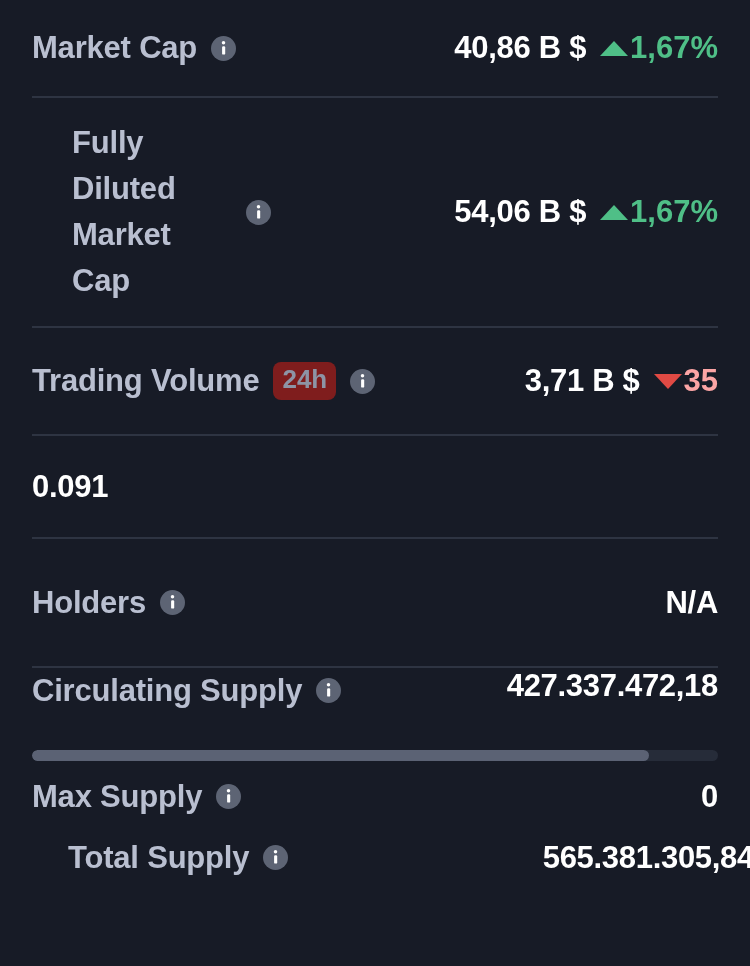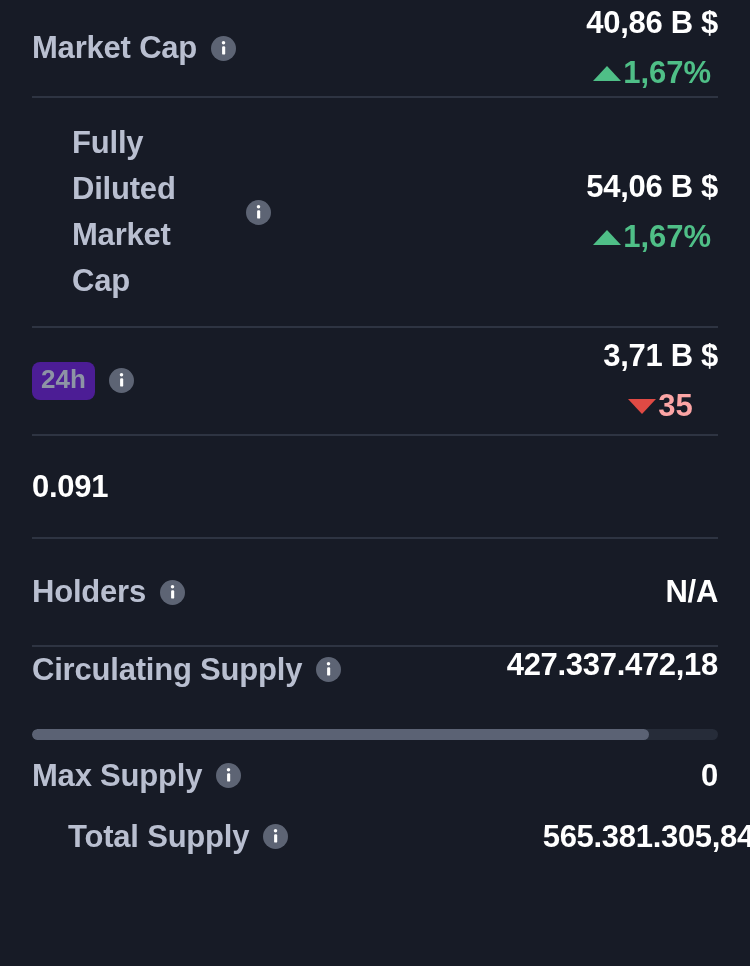--- a/index.html
+++ b/index.html
@@ -55,21 +55,20 @@
     max-width: 160px;
     margin-left: 40px;
   }
 
   .value-group {
     display: flex;
     align-items: center;
     gap: 14px;
     white-space: nowrap;
     flex-shrink: 0;
-    flex-direction: column;
   }
 
   .stat-value {
     color: #ffffff;
     font-size: 31px;
     font-weight: bold;
     letter-spacing: -0.3px;
     white-space: nowrap;
   }
 
@@ -81,21 +80,21 @@
     background: #5d6474;
     display: inline-flex;
     align-items: center;
     justify-content: center;
     flex-shrink: 0;
   }
   .info-icon svg { display: block; }
 
   
   .time-badge {
-    background: #4c1d95;
+    background: #7f1d1d;
     color: #8d94a5;
     font-size: 26px;
     font-weight: bold;
     border-radius: 8px;
     padding: 3px 9px 5px 9px;
     line-height: 1.12;
     display: inline-block;
     flex-shrink: 0;
   }
 
@@ -140,21 +139,21 @@
     height: 100%;
     background: #5b6274;
     border-radius: 6px;
   }
 
   
   .row-mc      { height: 96px; }
   .row-fdmc    { min-height: 228px; align-items: center; }
   .row-tv      { height: 106px; }
   .row-vmc     { height: 101px; }
-  .row-holders { height: 106px; }
+  .row-holders { height: 127px; }
   .row-circ    { height: 76px; align-items: flex-start; }
   .row-max     { height: 61px; }
   .row-total   { height: 61px; margin-left: 36px; }
 
   .bar-wrap {
     display: flex;
     align-items: center;
     height: 22px;
   }
 
@@ -202,20 +201,21 @@
         <span class="tri up"></span>
         <span>1,67%</span>
       </span>
     </div>
   </div>
 
   <div class="divider"></div>
 
   <div class="stat-row row-tv">
     <div class="label-group">
+      <span class="stat-label">Trading Volume</span>
       <span class="time-badge">24h</span>
       <span class="info-icon">
         <svg width="25" height="25" viewBox="0 0 25 25" aria-hidden="true">
           <circle cx="12.5" cy="6.8" r="1.75" fill="#ffffff"></circle>
           <rect x="11.1" y="10.2" width="3.1" height="8.4" rx="1.2" fill="#ffffff"></rect>
         </svg>
       </span>
     </div>
     <div class="value-group">
       <span class="stat-value">3,71 B $</span>

